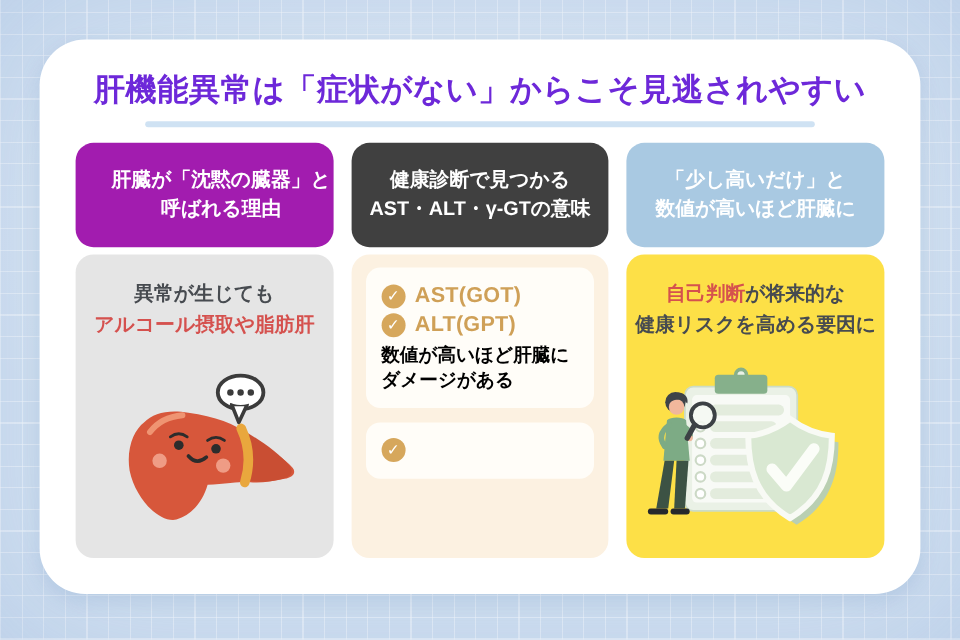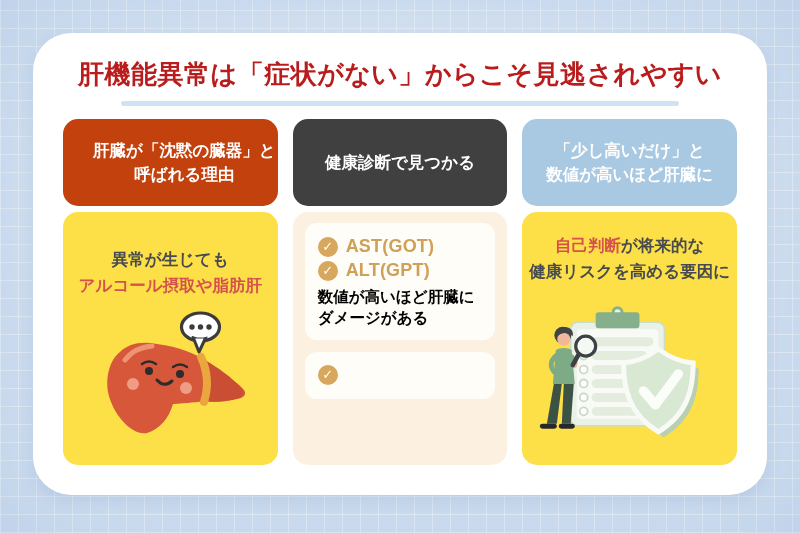--- a/index.html
+++ b/index.html
@@ -18,39 +18,39 @@
     box-shadow:inset 0 0 130px rgba(140,170,215,.38);
   }
   .card{
     position:absolute;left:33px;top:33px;width:734px;height:462px;
     background:#ffffff;border-radius:38px;
     box-shadow:0 6px 16px rgba(110,145,190,.22);
     box-sizing:border-box;padding:20px 15px 0;
   }
   .title{
     margin:4px 0 0;text-align:center;
-    font-size:26px;font-weight:bold;color:#b91c1c;letter-spacing:.5px;
+    font-size:26px;font-weight:bold;color:#6d28d9;letter-spacing:.5px;
   }
   .title-underline{
     width:558px;height:5px;background:#cfe2f3;border-radius:3px;
     margin:9px auto 13px;
   }
   .cols{display:flex;gap:15px;padding:0 15px;}
   .col{flex:1;display:flex;flex-direction:column;min-width:0;}
   .col-header{
     height:87px;border-radius:15px;
     display:flex;flex-direction:column;justify-content:center;align-items:center;
     color:#ffffff;font-weight:bold;font-size:16.5px;line-height:1.42;text-align:center;
   }
   .col-body{
     margin-top:6px;height:253px;border-radius:15px;
     box-sizing:border-box;position:relative;
   }
-  .c1 .col-header{background:#c2410c;padding-left:28px;}
-  .c1 .col-body{background:#fde047;padding-top:35px;}
+  .c1 .col-header{background:#a21caf;padding-left:28px;}
+  .c1 .col-body{background:#e5e5e5;padding-top:21px;}
   .c2 .col-header{background:#404040;}
   .c2 .col-body{background:#fcf1e1;padding:11px 12px;}
   .c3 .col-header{background:#a9c9e2;}
   .c3 .col-body{background:#fde047;padding-top:21px;}
 
   .lead{text-align:center;font-weight:bold;font-size:16.5px;line-height:1.55;color:#474b50;}
   .red{color:#d5514e;}
 
   .illus{position:absolute;left:50%;transform:translateX(-50%);}
   .liver-pos{top:88px;}
@@ -117,20 +117,21 @@
               <circle cx="121" cy="88" r="6" fill="#ef9c85"></circle>
             </g>
           </g>
         </svg>
       </div>
     </div>
 
     <div class="col c2">
       <div class="col-header">
         <span>健康診断で見つかる</span>
+        <span>AST・ALT・γ-GTの意味</span>
       </div>
       <div class="col-body">
         <div class="mini-card">
           <div class="chk-row">
             <span class="chk">
                 <span>✓</span>
               </span>
             <span class="chk-label">AST(GOT)</span>
           </div>
           <div class="chk-row">

